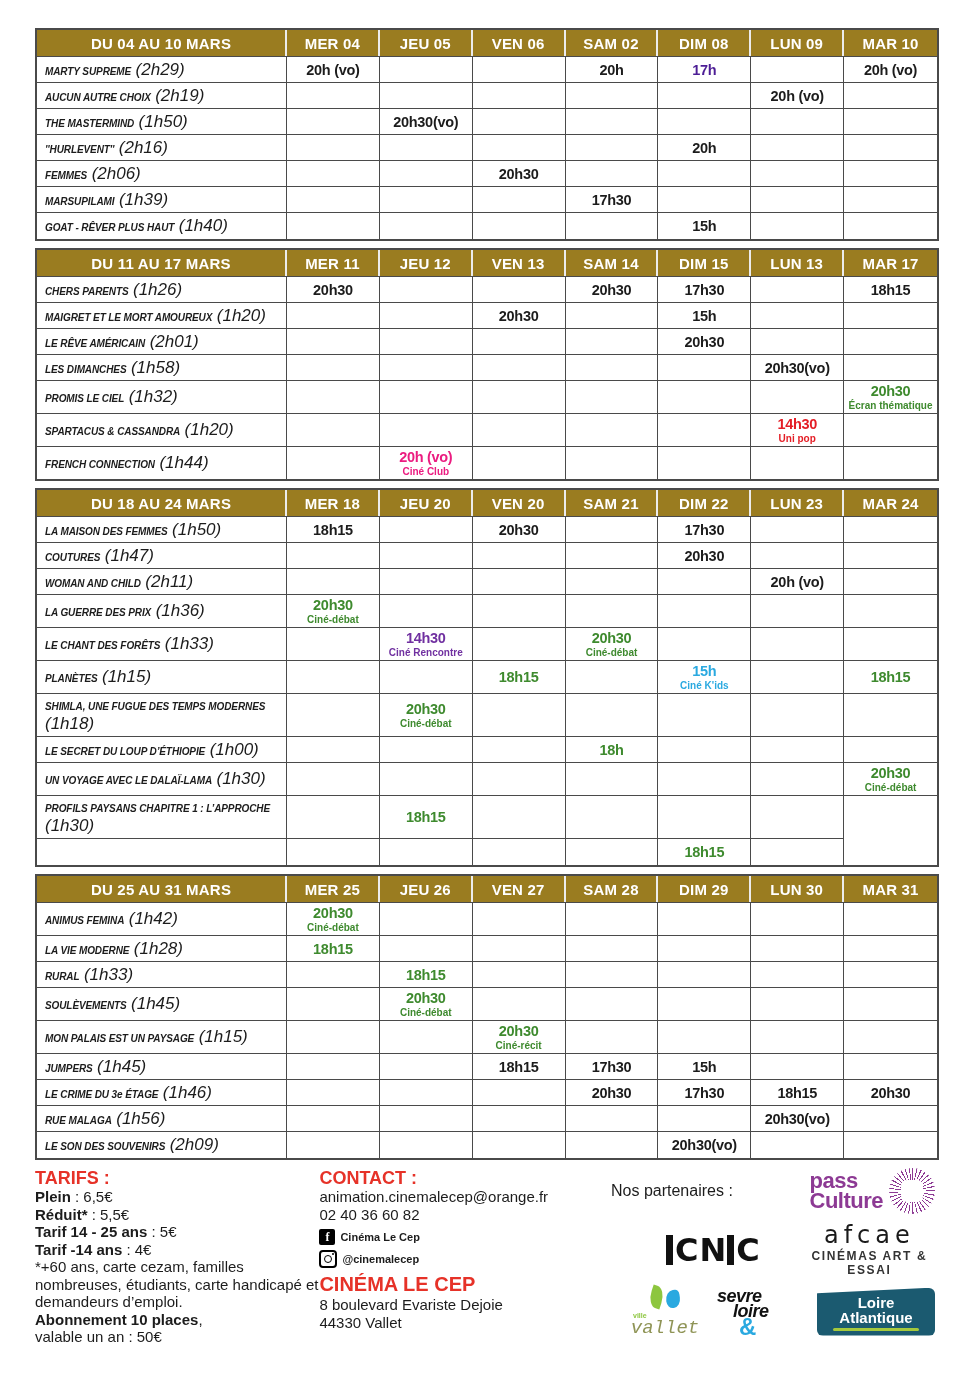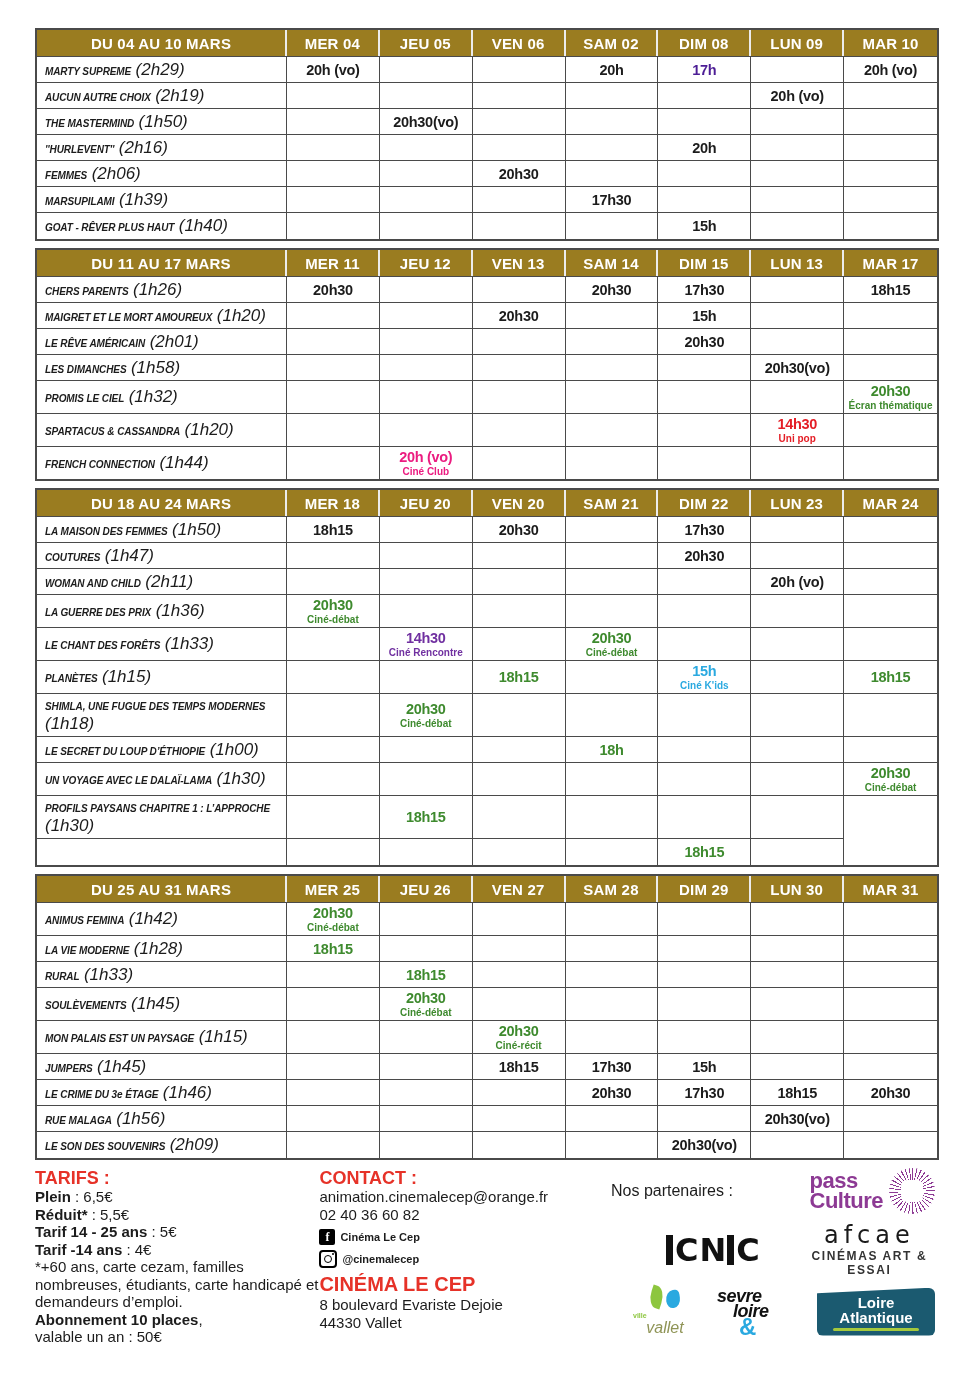--- a/index.html
+++ b/index.html
@@ -55,21 +55,21 @@
   .cnc .lt{font-weight:900;font-size:32px;line-height:32px;color:#111;letter-spacing:-1px;font-family:"DejaVu Sans",sans-serif;}
   
   .afcae{margin-left:45px;text-align:center;}
   .afcae .nm{font-size:24px;letter-spacing:5px;color:#1a1a1a;line-height:24px;font-family:"DejaVu Sans",sans-serif;margin-top:24px;}
   .afcae .sb{font-size:12px;letter-spacing:1.6px;color:#333;margin-top:2px;font-weight:bold;}
   
   .vallet{margin-left:18px;text-align:center;position:relative;width:72px;}
   .vallet .leaf{display:inline-block;width:13px;height:22px;background:#8dc63f;border-radius:0 70% 0 70%;transform:rotate(18deg);}
   .vallet .blob{display:inline-block;width:14px;height:18px;background:#2aa9e0;border-radius:60% 30% 55% 45%;margin-left:3px;transform:rotate(-8deg);}
   .vallet .vl{display:block;font-size:7px;color:#8dc63f;font-weight:bold;text-align:left;margin-left:4px;}
-  .vallet .nm{font-size:16px;font-style:italic;color:#8f9456;line-height:17px;font-family:Liberation Sans, sans-serif;}
+  .vallet .nm{font-size:19px;font-style:italic;color:#8f9456;line-height:17px;font-family:Liberation Mono, monospace;}
   
   .sevre{margin-left:16px;position:relative;width:86px;}
   .sevre .l1,.sevre .l2{font-weight:900;font-style:italic;font-size:18px;line-height:15px;color:#111;letter-spacing:-.5px;}
   .sevre .l2{margin-left:16px;}
   .sevre .amp{color:#2aa9e0;font-size:24px;font-weight:bold;line-height:16px;margin-left:22px;}
   
   .loire{margin-left:14px;width:118px;background:#1b5a70;color:#fff;border-radius:6px;
          padding:7px 0 5px;text-align:center;clip-path:polygon(0 12%,100% 0,100% 100%,0 100%);}
   .loire .t{font-weight:bold;font-size:15px;line-height:15px;}
   .loire .gbar{width:86px;height:3px;background:#a5c93c;margin:3px auto 0;border-radius:2px;}

